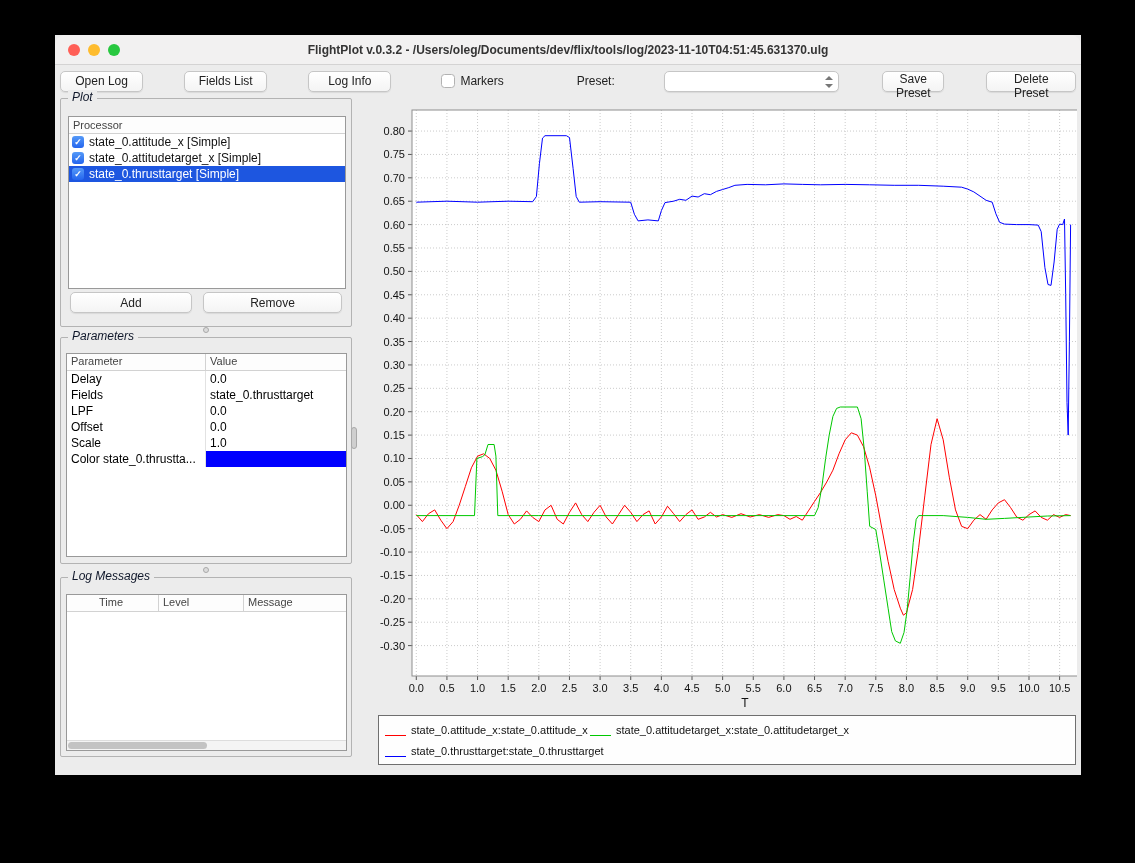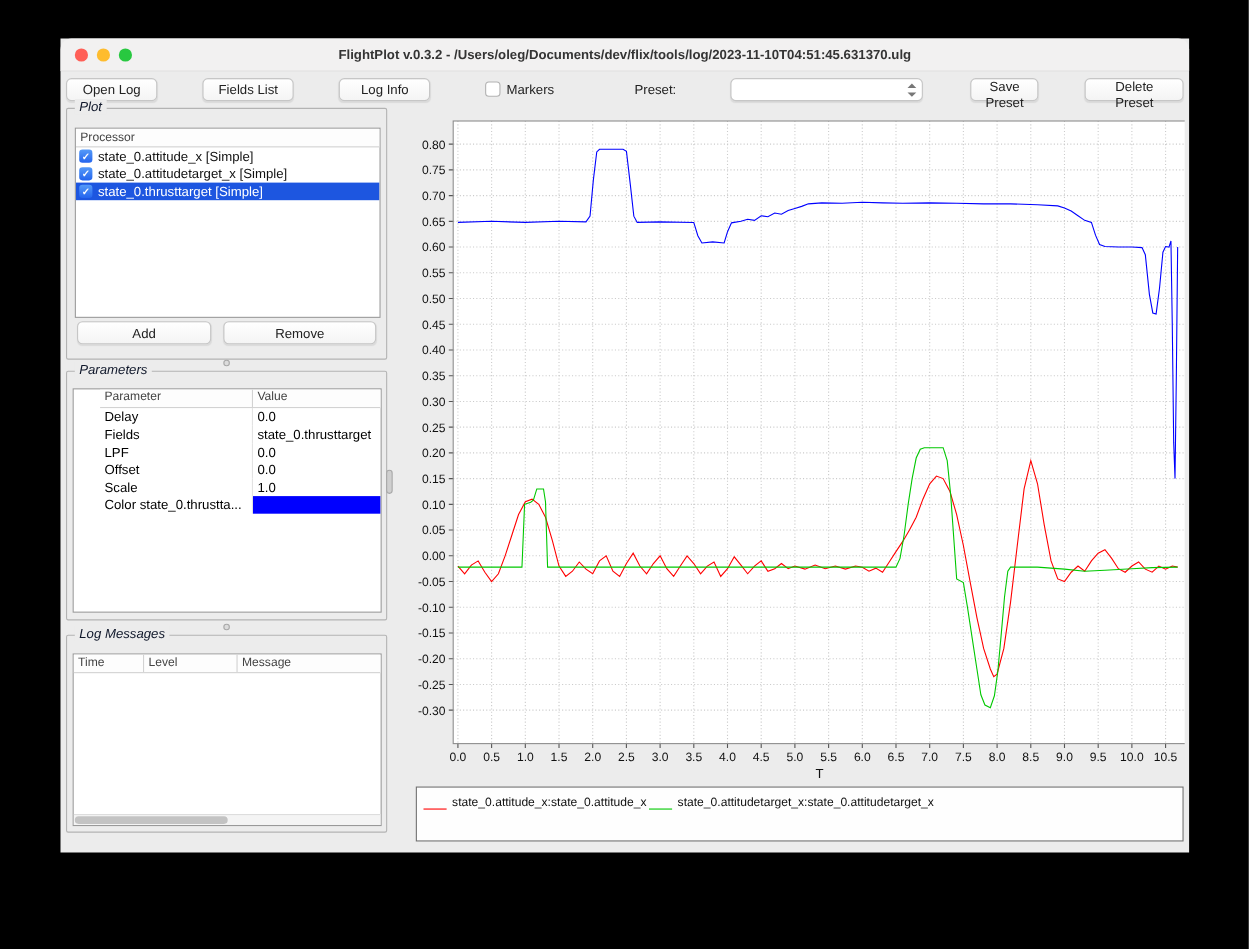--- a/index.html
+++ b/index.html
@@ -48,33 +48,33 @@
   .cbx.checked::after{content:"✓";position:absolute;left:0;top:0;width:12px;height:12px;line-height:12px;
     text-align:center;color:#fff;font-size:9px;font-weight:bold;}
   .btn-row{position:absolute;left:0;right:0;bottom:13px;height:21px;}
   .add-btn{position:absolute;left:9px;width:122px;height:21px;}
   .rem-btn{position:absolute;left:142px;width:139px;height:21px;}
   .split-dot{position:absolute;left:143px;width:6px;height:6px;border-radius:50%;
     background:#dcdcdc;border:1px solid #a8a8a8;}
   .dot1{top:231px;}.dot2{top:471px;}
   .params-group{margin-top:10px;height:227px;}
   .param-table{position:absolute;left:5px;top:15px;right:4px;bottom:6px;background:#fff;
-    border:1px solid #999;font-size:12px;overflow:hidden;padding-left:24px;}
+    border:1px solid #999;font-size:12px;overflow:hidden;}
   .t-head{display:flex;height:17px;border-bottom:1px solid #d2d2d2;font-size:11px;color:#444;background:#fdfdfd;}
   .t-head .c1{width:139px;border-right:1px solid #d2d2d2;padding:1px 0 0 4px;}
   .t-head .c2{flex:1;padding:1px 0 0 4px;}
   .p-row{display:flex;height:16px;line-height:16px;}
   .p-row .c1{width:139px;border-right:1px solid #e2e2e2;padding-left:4px;white-space:nowrap;overflow:hidden;}
   .p-row .c2{flex:1;padding-left:4px;white-space:nowrap;overflow:hidden;}
   .p-row .swatch{padding:0;}
   .log-group{margin-top:13px;height:180px;}
   .log-table{position:absolute;left:5px;top:16px;right:4px;bottom:5px;background:#fff;
     border:1px solid #999;overflow:hidden;}
   .log-head{display:flex;height:17px;border-bottom:1px solid #d2d2d2;font-size:11px;color:#444;background:#fdfdfd;}
-  .log-head .lc1{width:64px;border-right:1px solid #d2d2d2;padding:1px 0 0 4px;}
+  .log-head .lc1{width:64px;border-right:1px solid #d2d2d2;padding:1px 0 0 4px;margin-left:28px;}
   .log-head .lc2{width:85px;border-right:1px solid #d2d2d2;padding:1px 0 0 4px;}
   .log-head .lc3{flex:1;padding:1px 0 0 4px;}
   .hscroll{position:absolute;left:0;right:0;bottom:0;height:10px;background:#f4f4f4;border-top:1px solid #ddd;}
   .hthumb{position:absolute;left:1px;top:1px;width:139px;height:7px;background:#c3c3c3;border-radius:4px;}
   .v-grip{position:absolute;left:296px;top:392px;width:6px;height:22px;background:#cfcfcf;
     border:1px solid #a8a8a8;border-radius:3px;}
   
   .chart-panel{position:absolute;left:303px;top:61px;width:719px;height:676px;}
   #chart-svg{position:absolute;left:0;top:0;}
   #chart-svg text{font-family:"Liberation Sans",sans-serif;}
@@ -351,16 +351,22 @@
       <div class="legend-row">
         <span class="legend-entry first">
           <span class="legend-line" style="background: rgb(255, 0, 0);"></span>
           <span>state_0.attitude_x:state_0.attitude_x</span>
         </span>
         <span class="legend-entry">
           <span class="legend-line" style="background: rgb(0, 200, 0);"></span>
           <span>state_0.attitudetarget_x:state_0.attitudetarget_x</span>
         </span>
       </div>
+      <div class="legend-row">
+        <span class="legend-entry">
+          <span class="legend-line" style="background: rgb(0, 0, 255);"></span>
+          <span>state_0.thrusttarget:state_0.thrusttarget</span>
+        </span>
+      </div>
     </div>
   </div>
 
 </div>
 
 </body></html>

